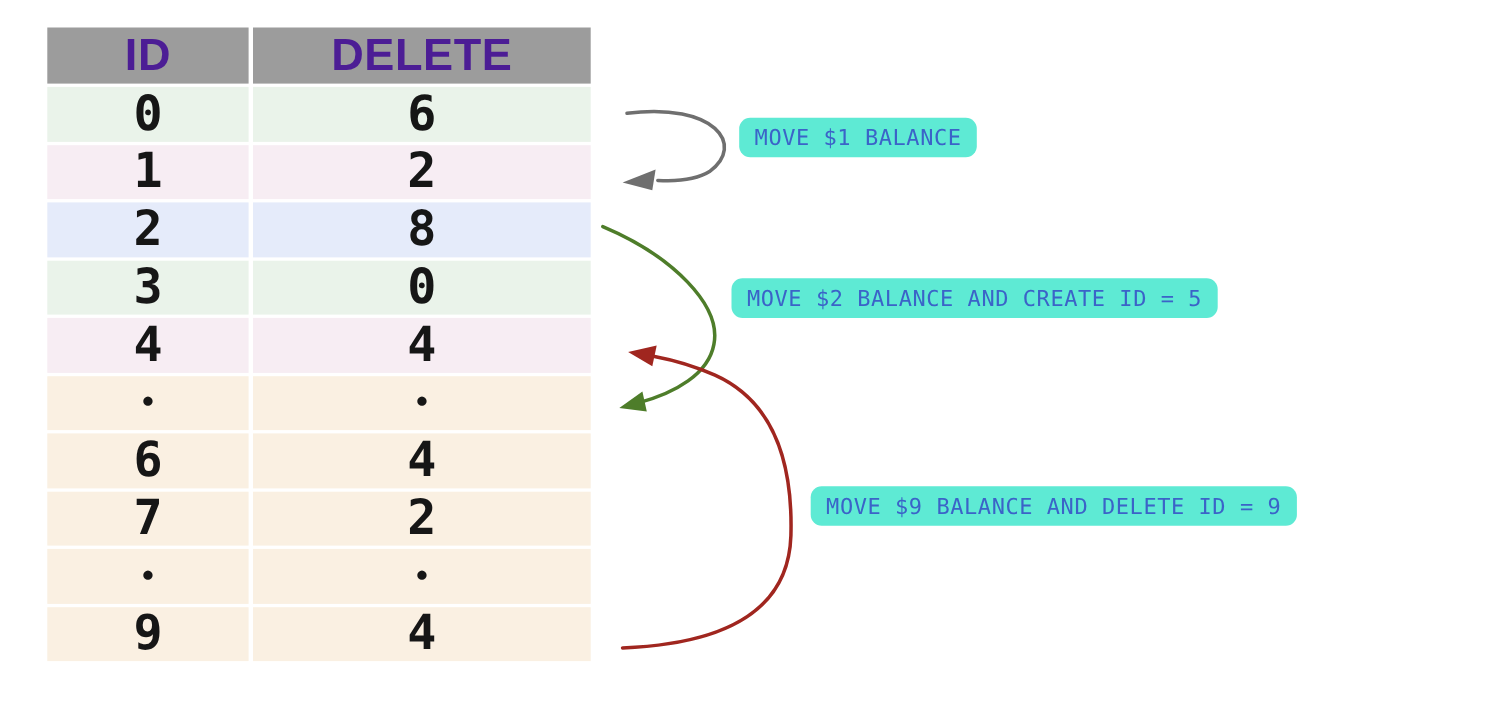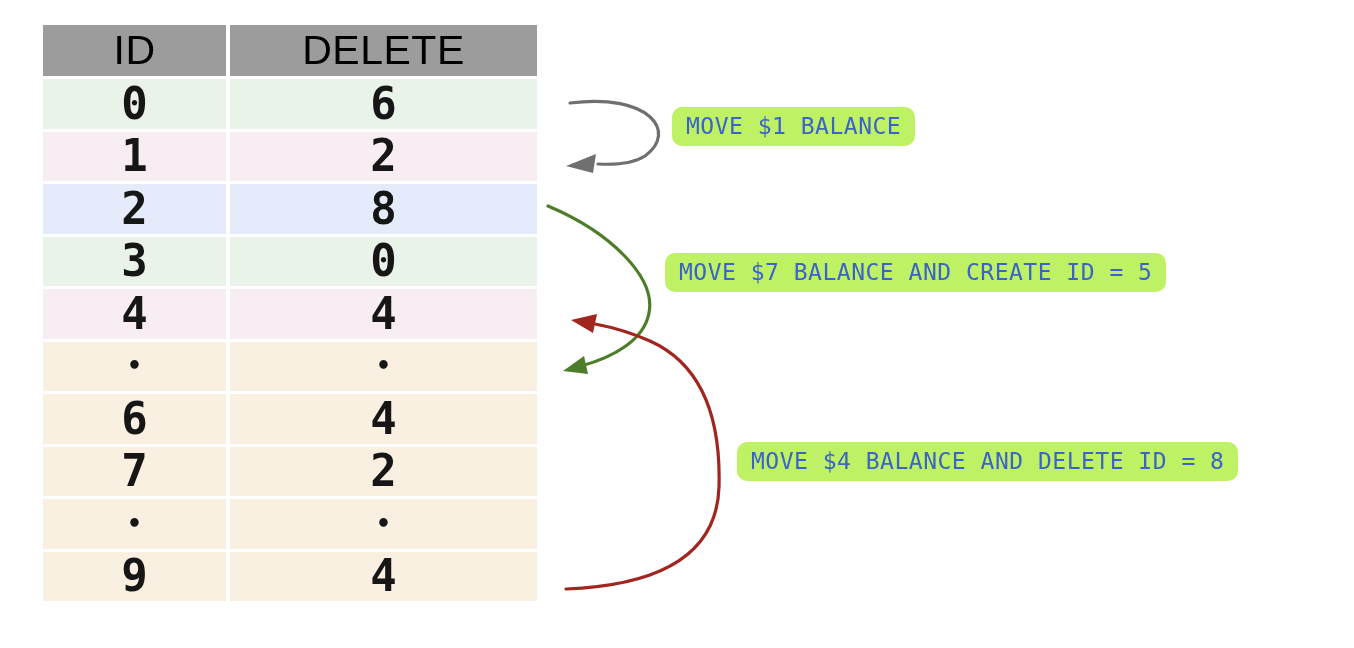--- a/index.html
+++ b/index.html
@@ -31,39 +31,39 @@
     align-items: center;
     justify-content: center;
     font-family: "DejaVu Sans Mono", monospace;
     font-weight: bold;
     font-size: 44px;
     color: #161616;
     line-height: 1;
   }
   .cell.header {
     background: #9c9c9c;
-    color: #000000;
+    color: #4c1d95;
     font-family: "Liberation Sans", sans-serif;
-    font-weight: normal;
+    font-weight: bold;
     font-size: 41px;
     letter-spacing: 0.5px;
   }
   .cell.green { background: #eaf3ea; }
   .cell.pink  { background: #f7edf3; }
   .cell.blue  { background: #e5ebfa; }
   .cell.cream { background: #faf0e2; }
   .cell.dot   { font-size: 24px; }
 
   
   .pill {
     position: absolute;
-    background: #bef264;
+    background: #5eead4;
     color: #3b63c8;
     font-family: "DejaVu Sans Mono", monospace;
-    font-size: 23px;
+    font-size: 20px;
     letter-spacing: 0.5px;
     padding: 8px 14px;
     border-radius: 10px;
     white-space: nowrap;
     line-height: 1;
   }
   #pill-1 { left: 672px; top: 107px; }
   #pill-2 { left: 665px; top: 253px; }
   #pill-3 { left: 737px; top: 442px; }
 
@@ -135,16 +135,16 @@
       <polygon class="head green" points="563,371 584,356 588,374"></polygon>
     </g>
 
     <g>
       <path class="arrow red" d="M 566 589 C 668 585 717 550 719 487 C 721 416 701 364 650 341 C 632 333 611 327 595 324"></path>
       <polygon class="head red" points="571,320 597,314 593,333"></polygon>
     </g>
   </svg>
 
   <div class="pill" id="pill-1">MOVE $1 BALANCE</div>
-  <div class="pill" id="pill-2">MOVE $7 BALANCE AND CREATE ID = 5</div>
-  <div class="pill" id="pill-3">MOVE $4 BALANCE AND DELETE ID = 8</div>
+  <div class="pill" id="pill-2">MOVE $2 BALANCE AND CREATE ID = 5</div>
+  <div class="pill" id="pill-3">MOVE $9 BALANCE AND DELETE ID = 9</div>
 
 </div>
 
 </body></html>

